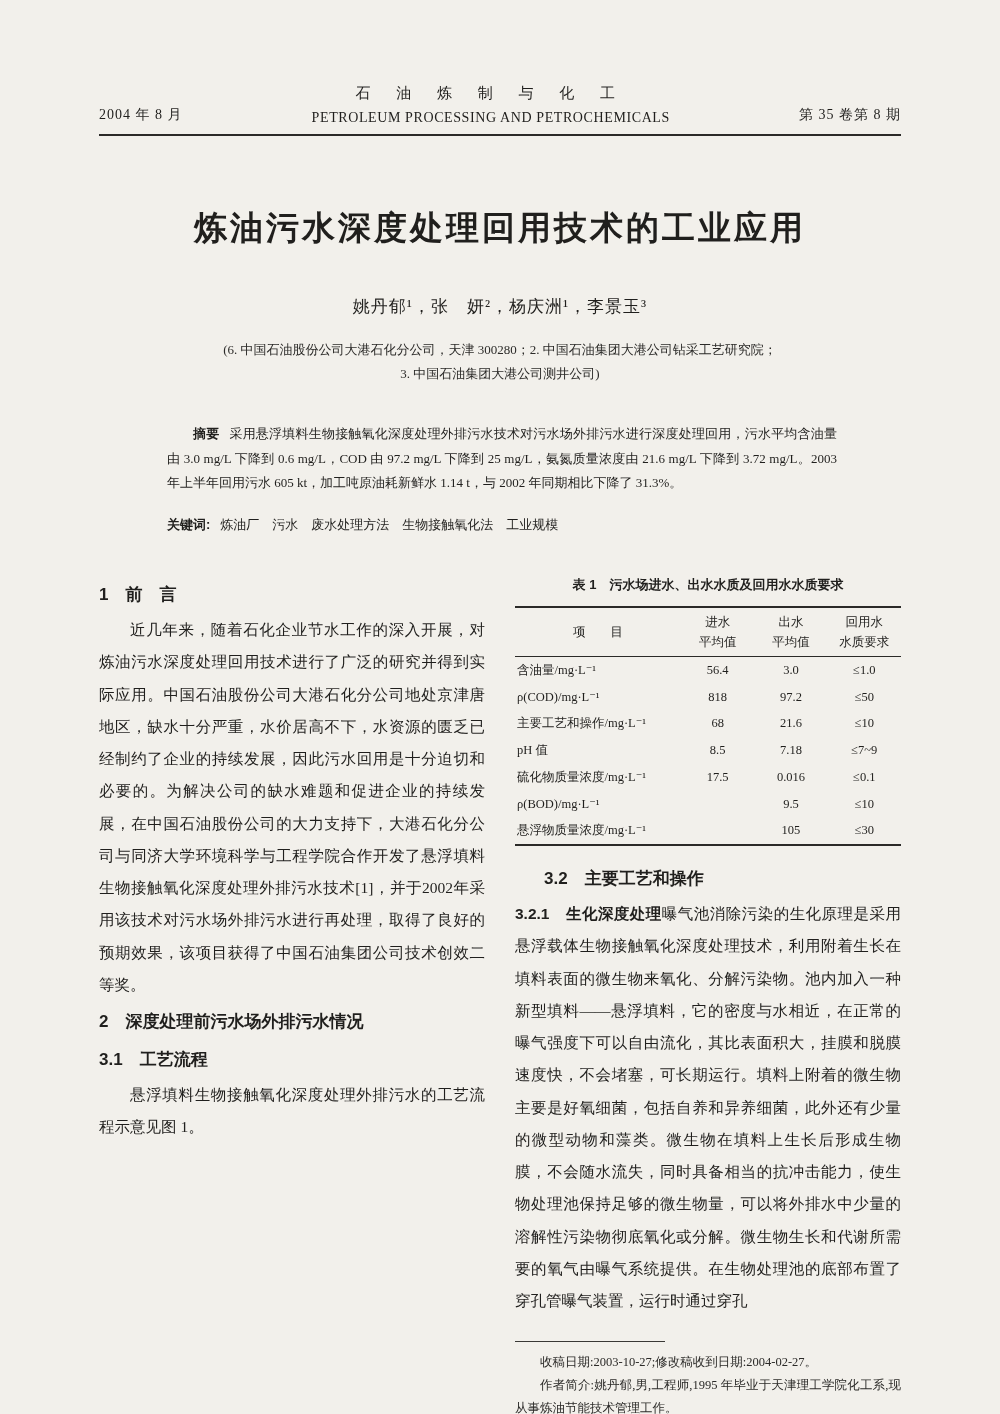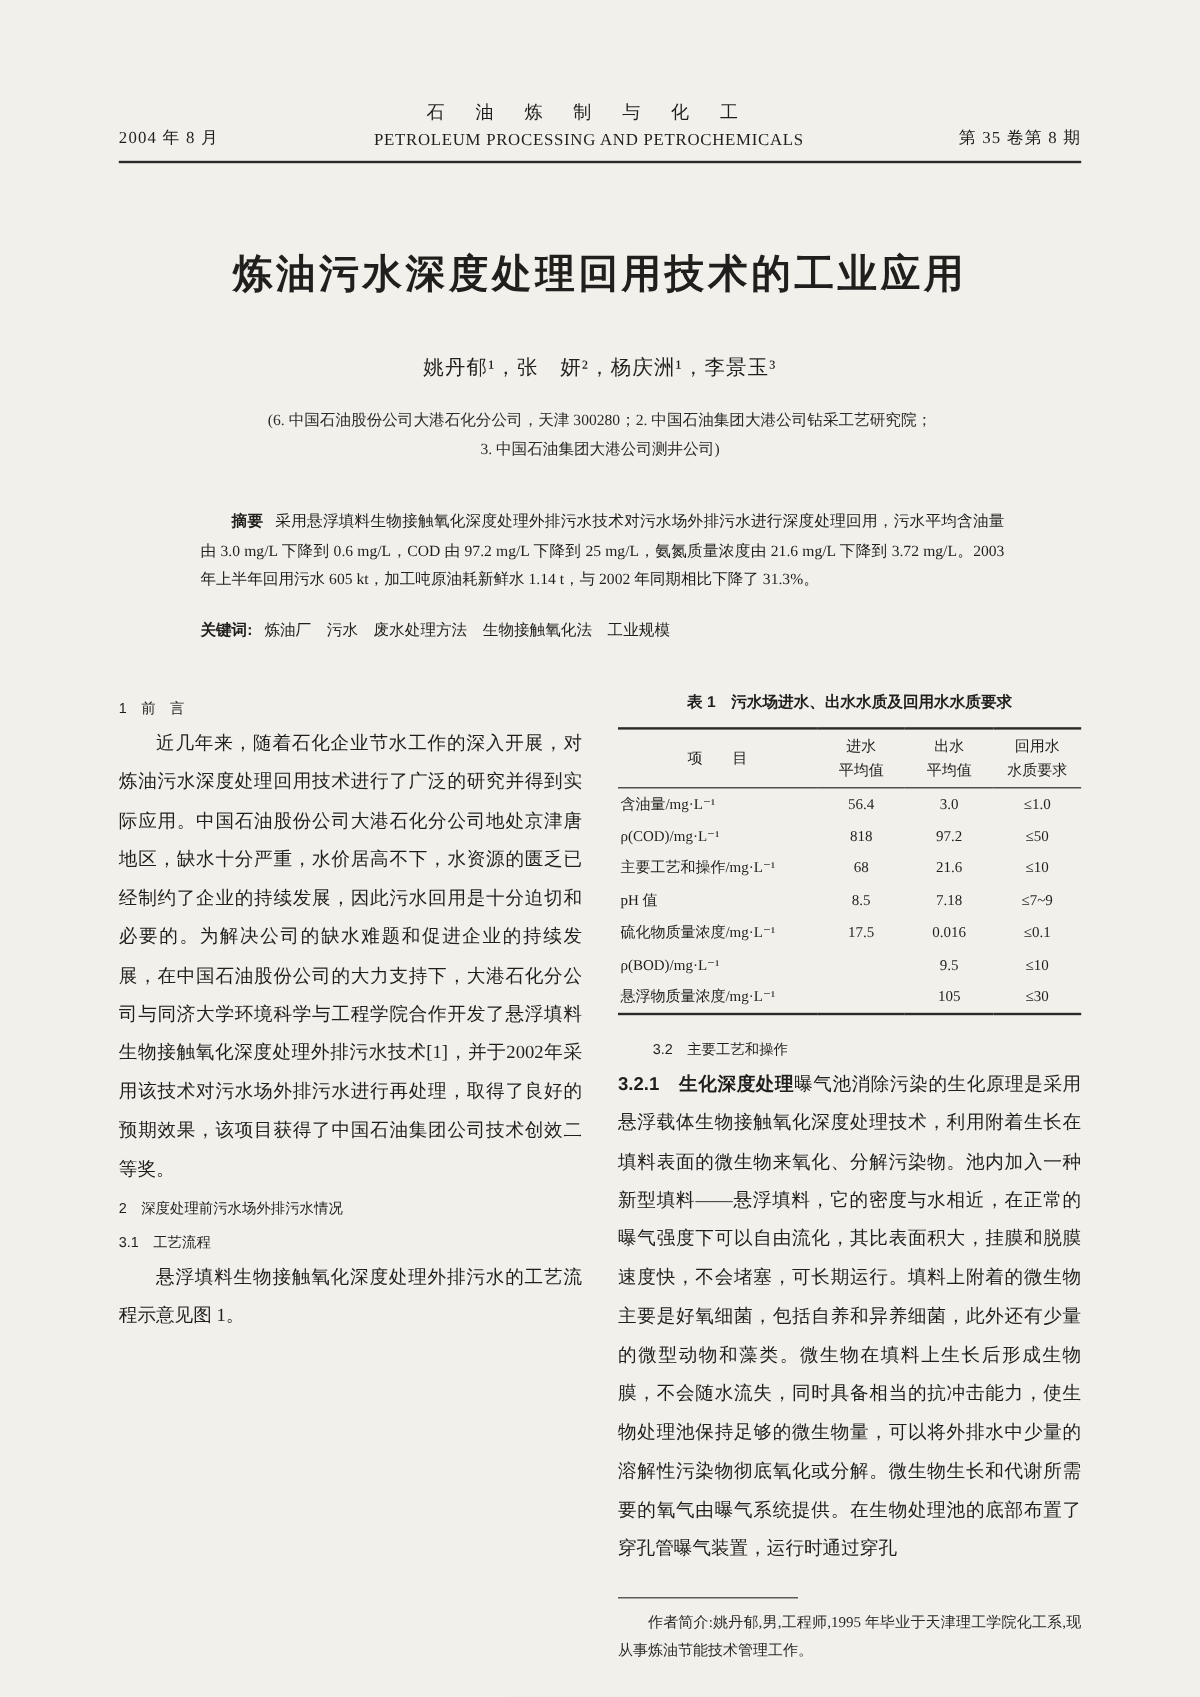--- a/index.html
+++ b/index.html
@@ -46,22 +46,22 @@
   }
   .abstract b, .keywords b { font-family: "Liberation Sans", "DejaVu Sans", sans-serif; margin-right: 10px; }
   .keywords { margin: 20px 64px 0 68px; font-size: 13px; }
 
   
   .cols { display: flex; gap: 30px; margin-top: 40px; }
   .col { width: 386px; }
 
   .sec-h {
     font-family: "Liberation Sans", "DejaVu Sans", sans-serif;
-    font-weight: normal;
-    font-size: 12px;
+    font-weight: bold;
+    font-size: 17px;
     line-height: 2.0;
     margin: 4px 0 2px 0;
   }
   .body-p {
     font-size: 15.5px;
     line-height: 2.08;
     text-align: justify;
     text-indent: 2em;
     margin: 0;
   }
@@ -219,20 +219,21 @@
               <td class="c-num">≤30</td>
             </tr>
           </tbody>
         </table>
 
         <div class="sec-h after-table">3.2　主要工艺和操作</div>
         <p class="body-p no-indent"><b class="inline-h">3.2.1　生化深度处理</b><span>曝气池消除污染的生化原理是采用悬浮载体生物接触氧化深度处理技术，利用附着生长在填料表面的微生物来氧化、分解污染物。池内加入一种新型填料——悬浮填料，它的密度与水相近，在正常的曝气强度下可以自由流化，其比表面积大，挂膜和脱膜速度快，不会堵塞，可长期运行。填料上附着的微生物主要是好氧细菌，包括自养和异养细菌，此外还有少量的微型动物和藻类。微生物在填料上生长后形成生物膜，不会随水流失，同时具备相当的抗冲击能力，使生物处理池保持足够的微生物量，可以将外排水中少量的溶解性污染物彻底氧化或分解。微生物生长和代谢所需要的氧气由曝气系统提供。在生物处理池的底部布置了穿孔管曝气装置，运行时通过穿孔</span></p>
 
         <div class="footnote">
           <hr class="fn-rule">
+          <p class="fn-p">收稿日期:2003-10-27;修改稿收到日期:2004-02-27。</p>
           <p class="fn-p">作者简介:姚丹郁,男,工程师,1995 年毕业于天津理工学院化工系,现从事炼油节能技术管理工作。</p>
         </div>
 
       </div>
     </div>
 
   </div>
 </div>
 
 </body></html>

